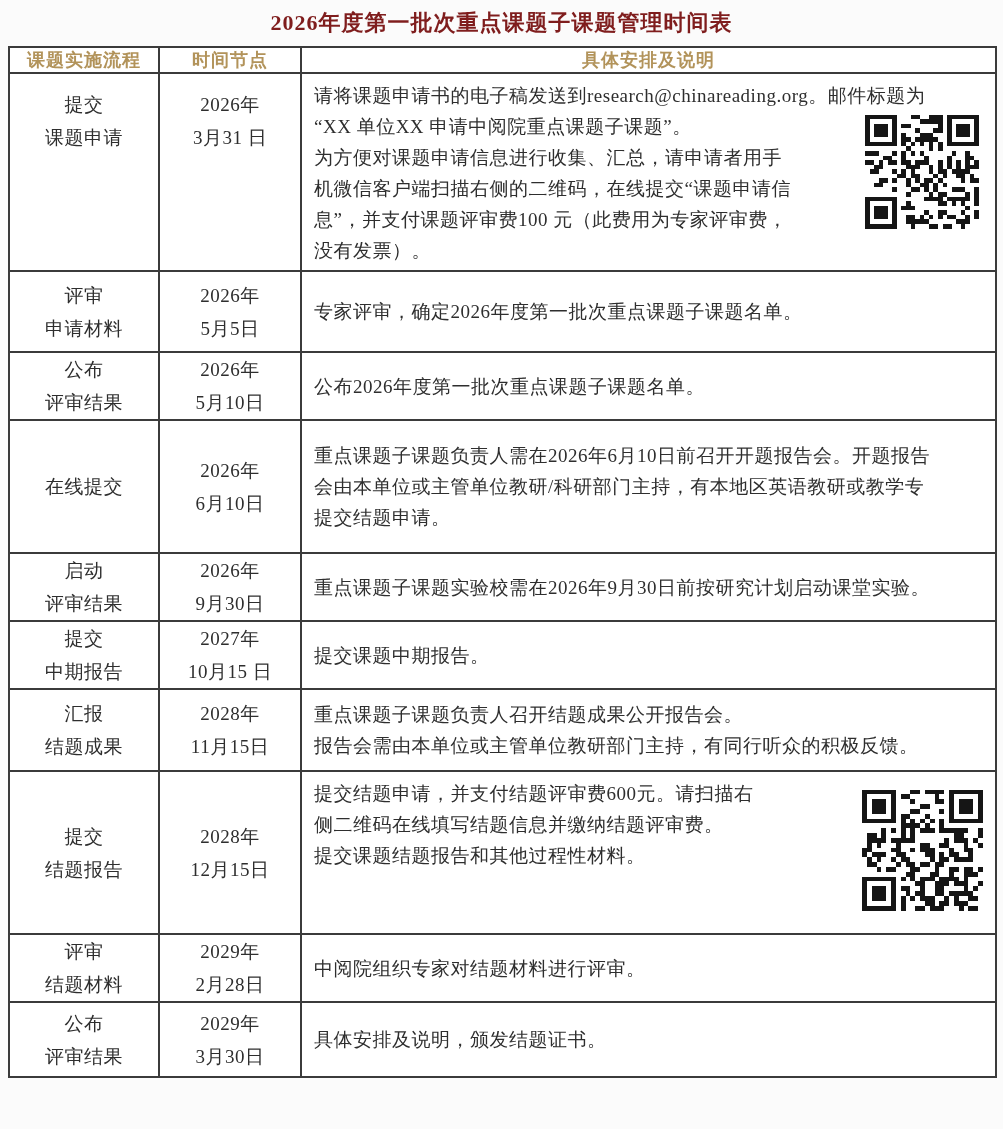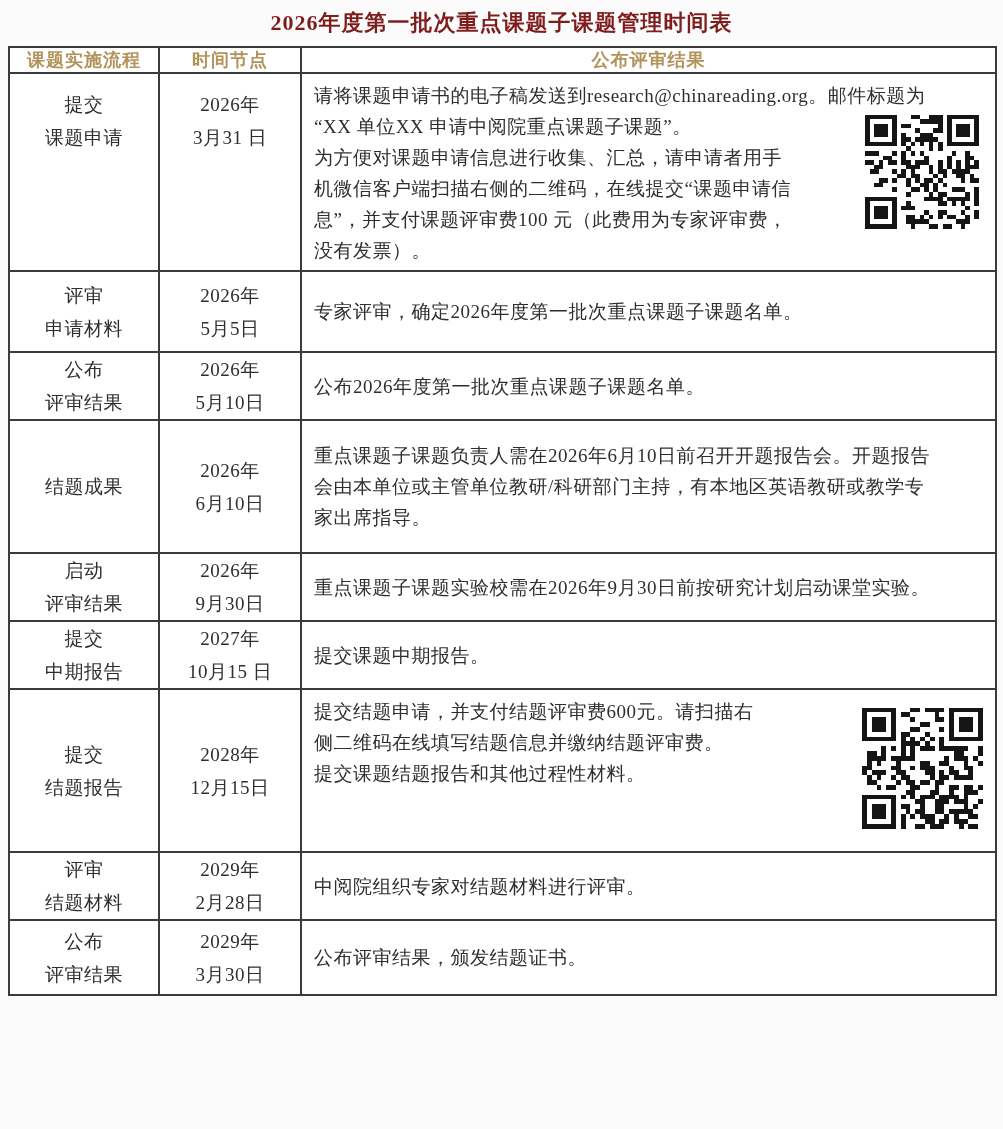--- a/index.html
+++ b/index.html
@@ -100,21 +100,21 @@
   <table class="schedule">
     <colgroup>
       <col class="c1">
         <col class="c2">
         <col class="c3">
     </colgroup>
     <thead>
       <tr>
         <th>课题实施流程</th>
         <th>时间节点</th>
-        <th>公布评审结果</th>
+        <th>具体安排及说明</th>
       </tr>
     </thead>
     <tbody id="tbody">
         <tr class="row-0">
     <td class="stage-cell">
       <span class="stage">提交
 课题申请</span>
     </td>
     <td class="date-cell">
       <span class="date">2026年
@@ -435,30 +435,30 @@
       <span class="date">2026年
 5月10日</span>
     </td>
     <td class="details-cell">
       <span class="details">公布2026年度第一批次重点课题子课题名单。</span>
       
     </td>
   </tr>
         <tr class="row-3">
     <td class="stage-cell">
-      <span class="stage">结题成果</span>
+      <span class="stage">在线提交</span>
     </td>
     <td class="date-cell">
       <span class="date">2026年
 6月10日</span>
     </td>
     <td class="details-cell">
       <span class="details">重点课题子课题负责人需在2026年6月10日前召开开题报告会。开题报告
 会由本单位或主管单位教研/科研部门主持，有本地区英语教研或教学专
-家出席指导。</span>
+提交结题申请。</span>
       
     </td>
   </tr>
         <tr class="row-4">
     <td class="stage-cell">
       <span class="stage">启动
 评审结果</span>
     </td>
     <td class="date-cell">
       <span class="date">2026年
@@ -473,20 +473,35 @@
     <td class="stage-cell">
       <span class="stage">提交
 中期报告</span>
     </td>
     <td class="date-cell">
       <span class="date">2027年
 10月15 日</span>
     </td>
     <td class="details-cell">
       <span class="details">提交课题中期报告。</span>
+      
+    </td>
+  </tr>
+        <tr class="row-6">
+    <td class="stage-cell">
+      <span class="stage">汇报
+结题成果</span>
+    </td>
+    <td class="date-cell">
+      <span class="date">2028年
+11月15日</span>
+    </td>
+    <td class="details-cell">
+      <span class="details">重点课题子课题负责人召开结题成果公开报告会。
+报告会需由本单位或主管单位教研部门主持，有同行听众的积极反馈。</span>
       
     </td>
   </tr>
         <tr class="row-7">
     <td class="stage-cell">
       <span class="stage">提交
 结题报告</span>
     </td>
     <td class="date-cell">
       <span class="date">2028年
@@ -819,19 +834,19 @@
         <tr class="row-10">
     <td class="stage-cell">
       <span class="stage">公布
 评审结果</span>
     </td>
     <td class="date-cell">
       <span class="date">2029年
 3月30日</span>
     </td>
     <td class="details-cell">
-      <span class="details">公布评审结果，颁发结题证书。</span>
+      <span class="details">具体安排及说明，颁发结题证书。</span>
       
     </td>
   </tr>
       </tbody>
   </table>
 </div>
 
 </body></html>

